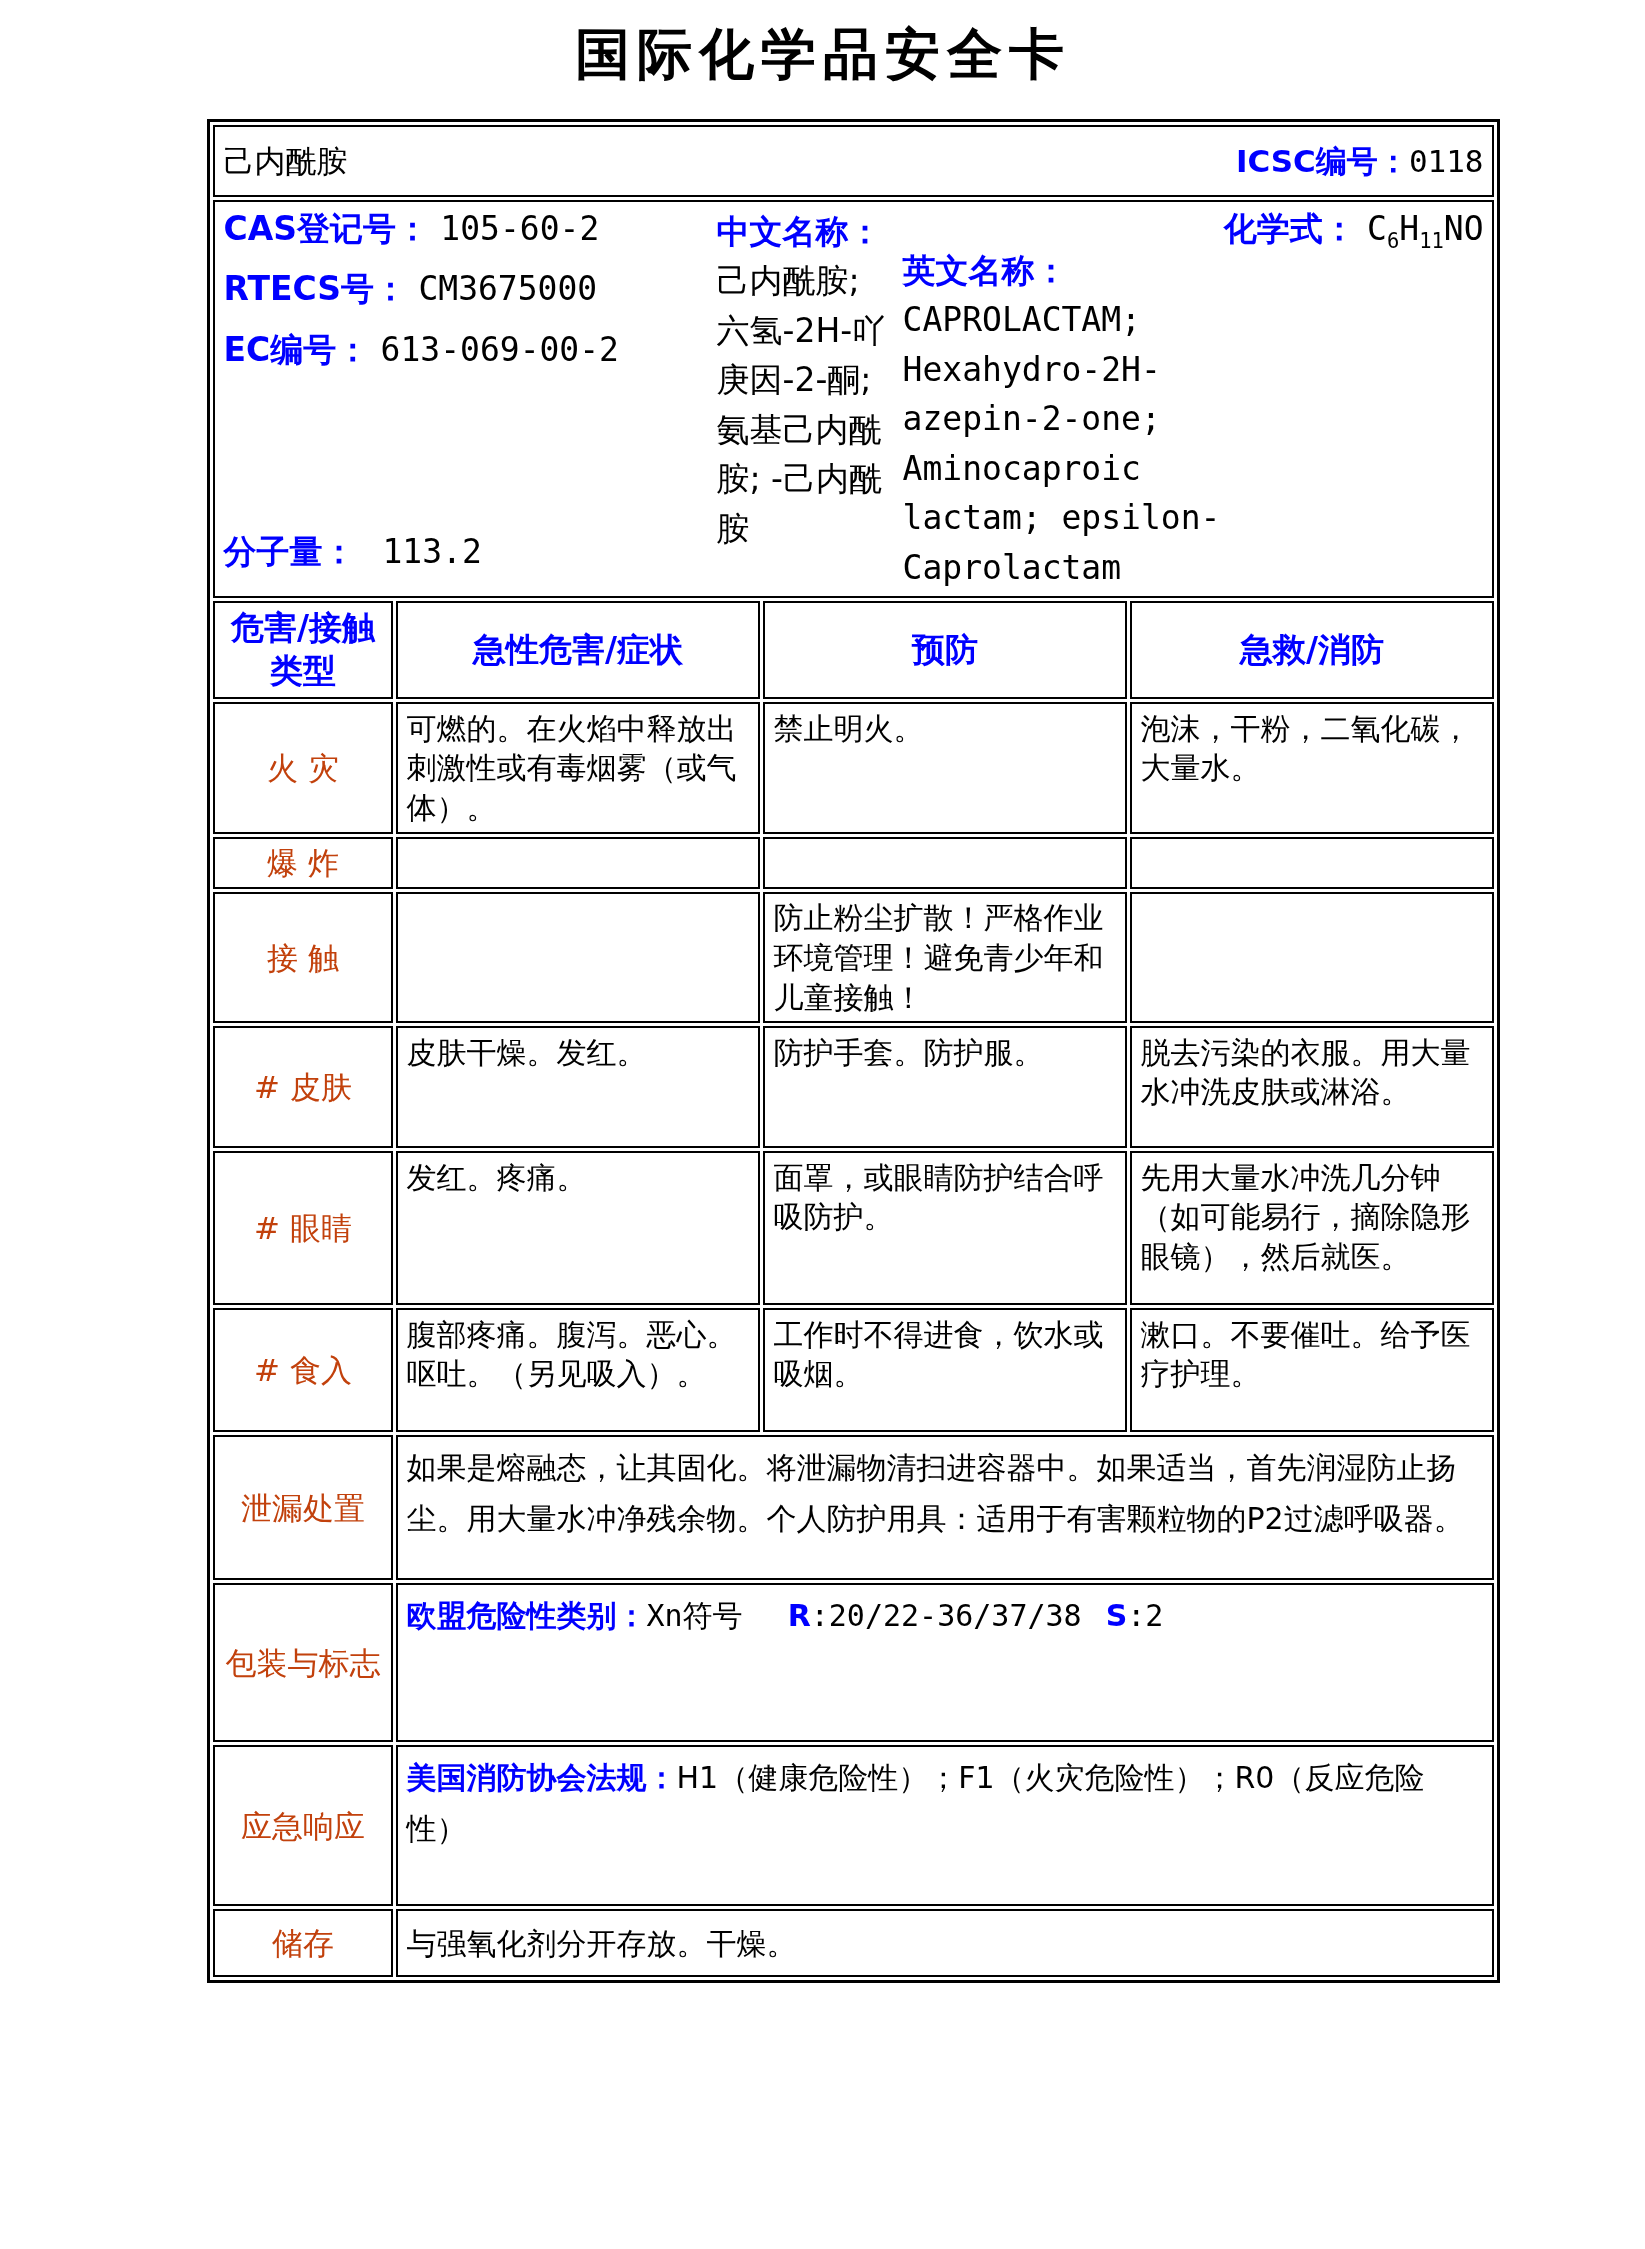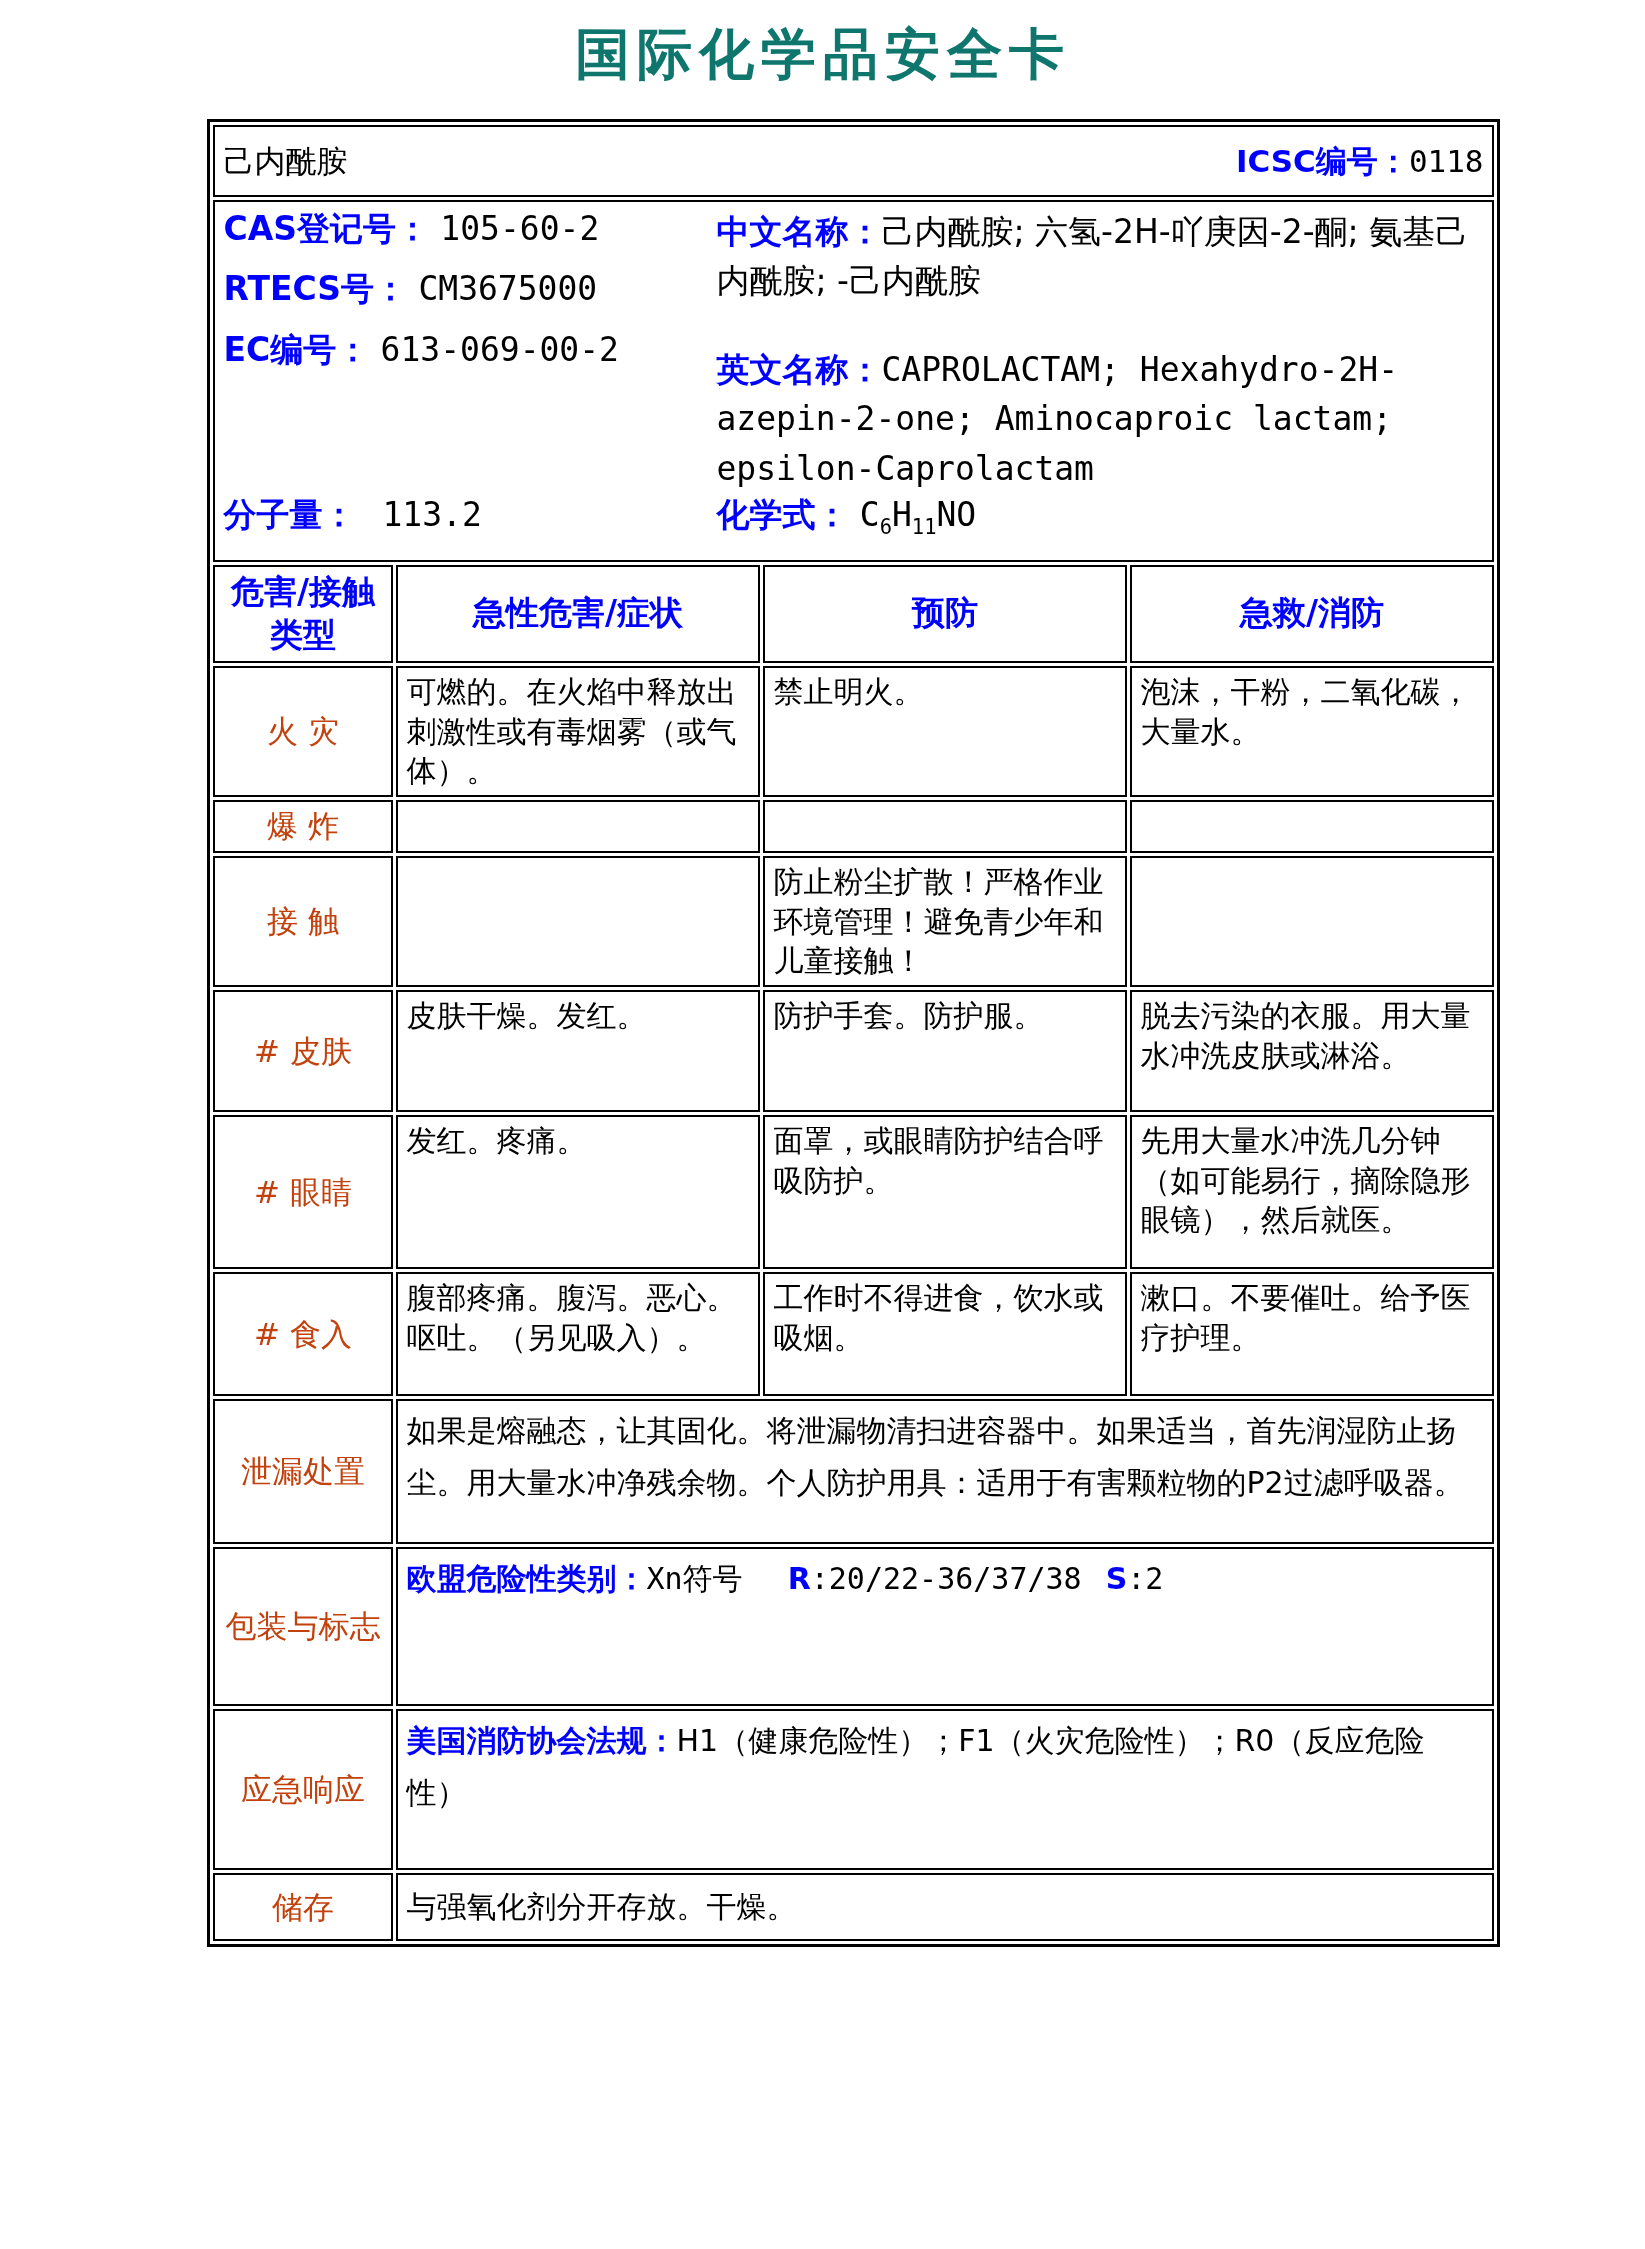--- a/index.html
+++ b/index.html
@@ -6,21 +6,21 @@
   body {
     width: 1646px; min-height: 2250px;
     font-family: "DejaVu Sans", "Liberation Sans", sans-serif;
     color: #000000;
   }
   .title {
     margin: 18.4px 0 0 0;
     text-align: center;
     font-size: 55px;
     font-weight: bold;
-    color: #0f766e;
+    color: #000000;
     letter-spacing: 7px;
   }
   table.card {
     margin: 27px 0 0 207px;
     width: 1281px;
     table-layout: fixed;
     border-collapse: separate;
     border-spacing: 3.5px;
     border: 3.5px solid #000000;
     background: #ffffff;
@@ -46,21 +46,21 @@
     color: #0000ff; font-weight: bold;
     text-align: center; vertical-align: middle;
     font-size: 33px; line-height: 1.3;
   }
   .rowflex {
     display: flex; justify-content: space-between; align-items: center;
     font-size: 31px;
   }
   .idgrid { display: flex; min-height: 310px; font-size: 33px; gap: 37px; }
   .id-left { width: 456px; display: flex; flex-direction: column; }
-  .id-right { flex: 1; display: flex; flex-direction: column; }
+  .id-right { flex: 1; display: flex; flex-direction: row; }
   .id-line { margin-bottom: 17px; white-space: nowrap; }
   .id-bottom { margin-bottom: 19px; }
   .val { margin-left: 11.3px; }
   .val2 { margin-left: 27px; }
   .spacer { flex: 1; }
   .nameline { margin: 0; line-height: 1.5; }
   .en-line { margin-top: 39px; }
   sub { font-size: 0.62em; line-height: 0; }
   .wide { line-height: 1.72; }
   .gap2 { display: inline-block; width: 45px; }

